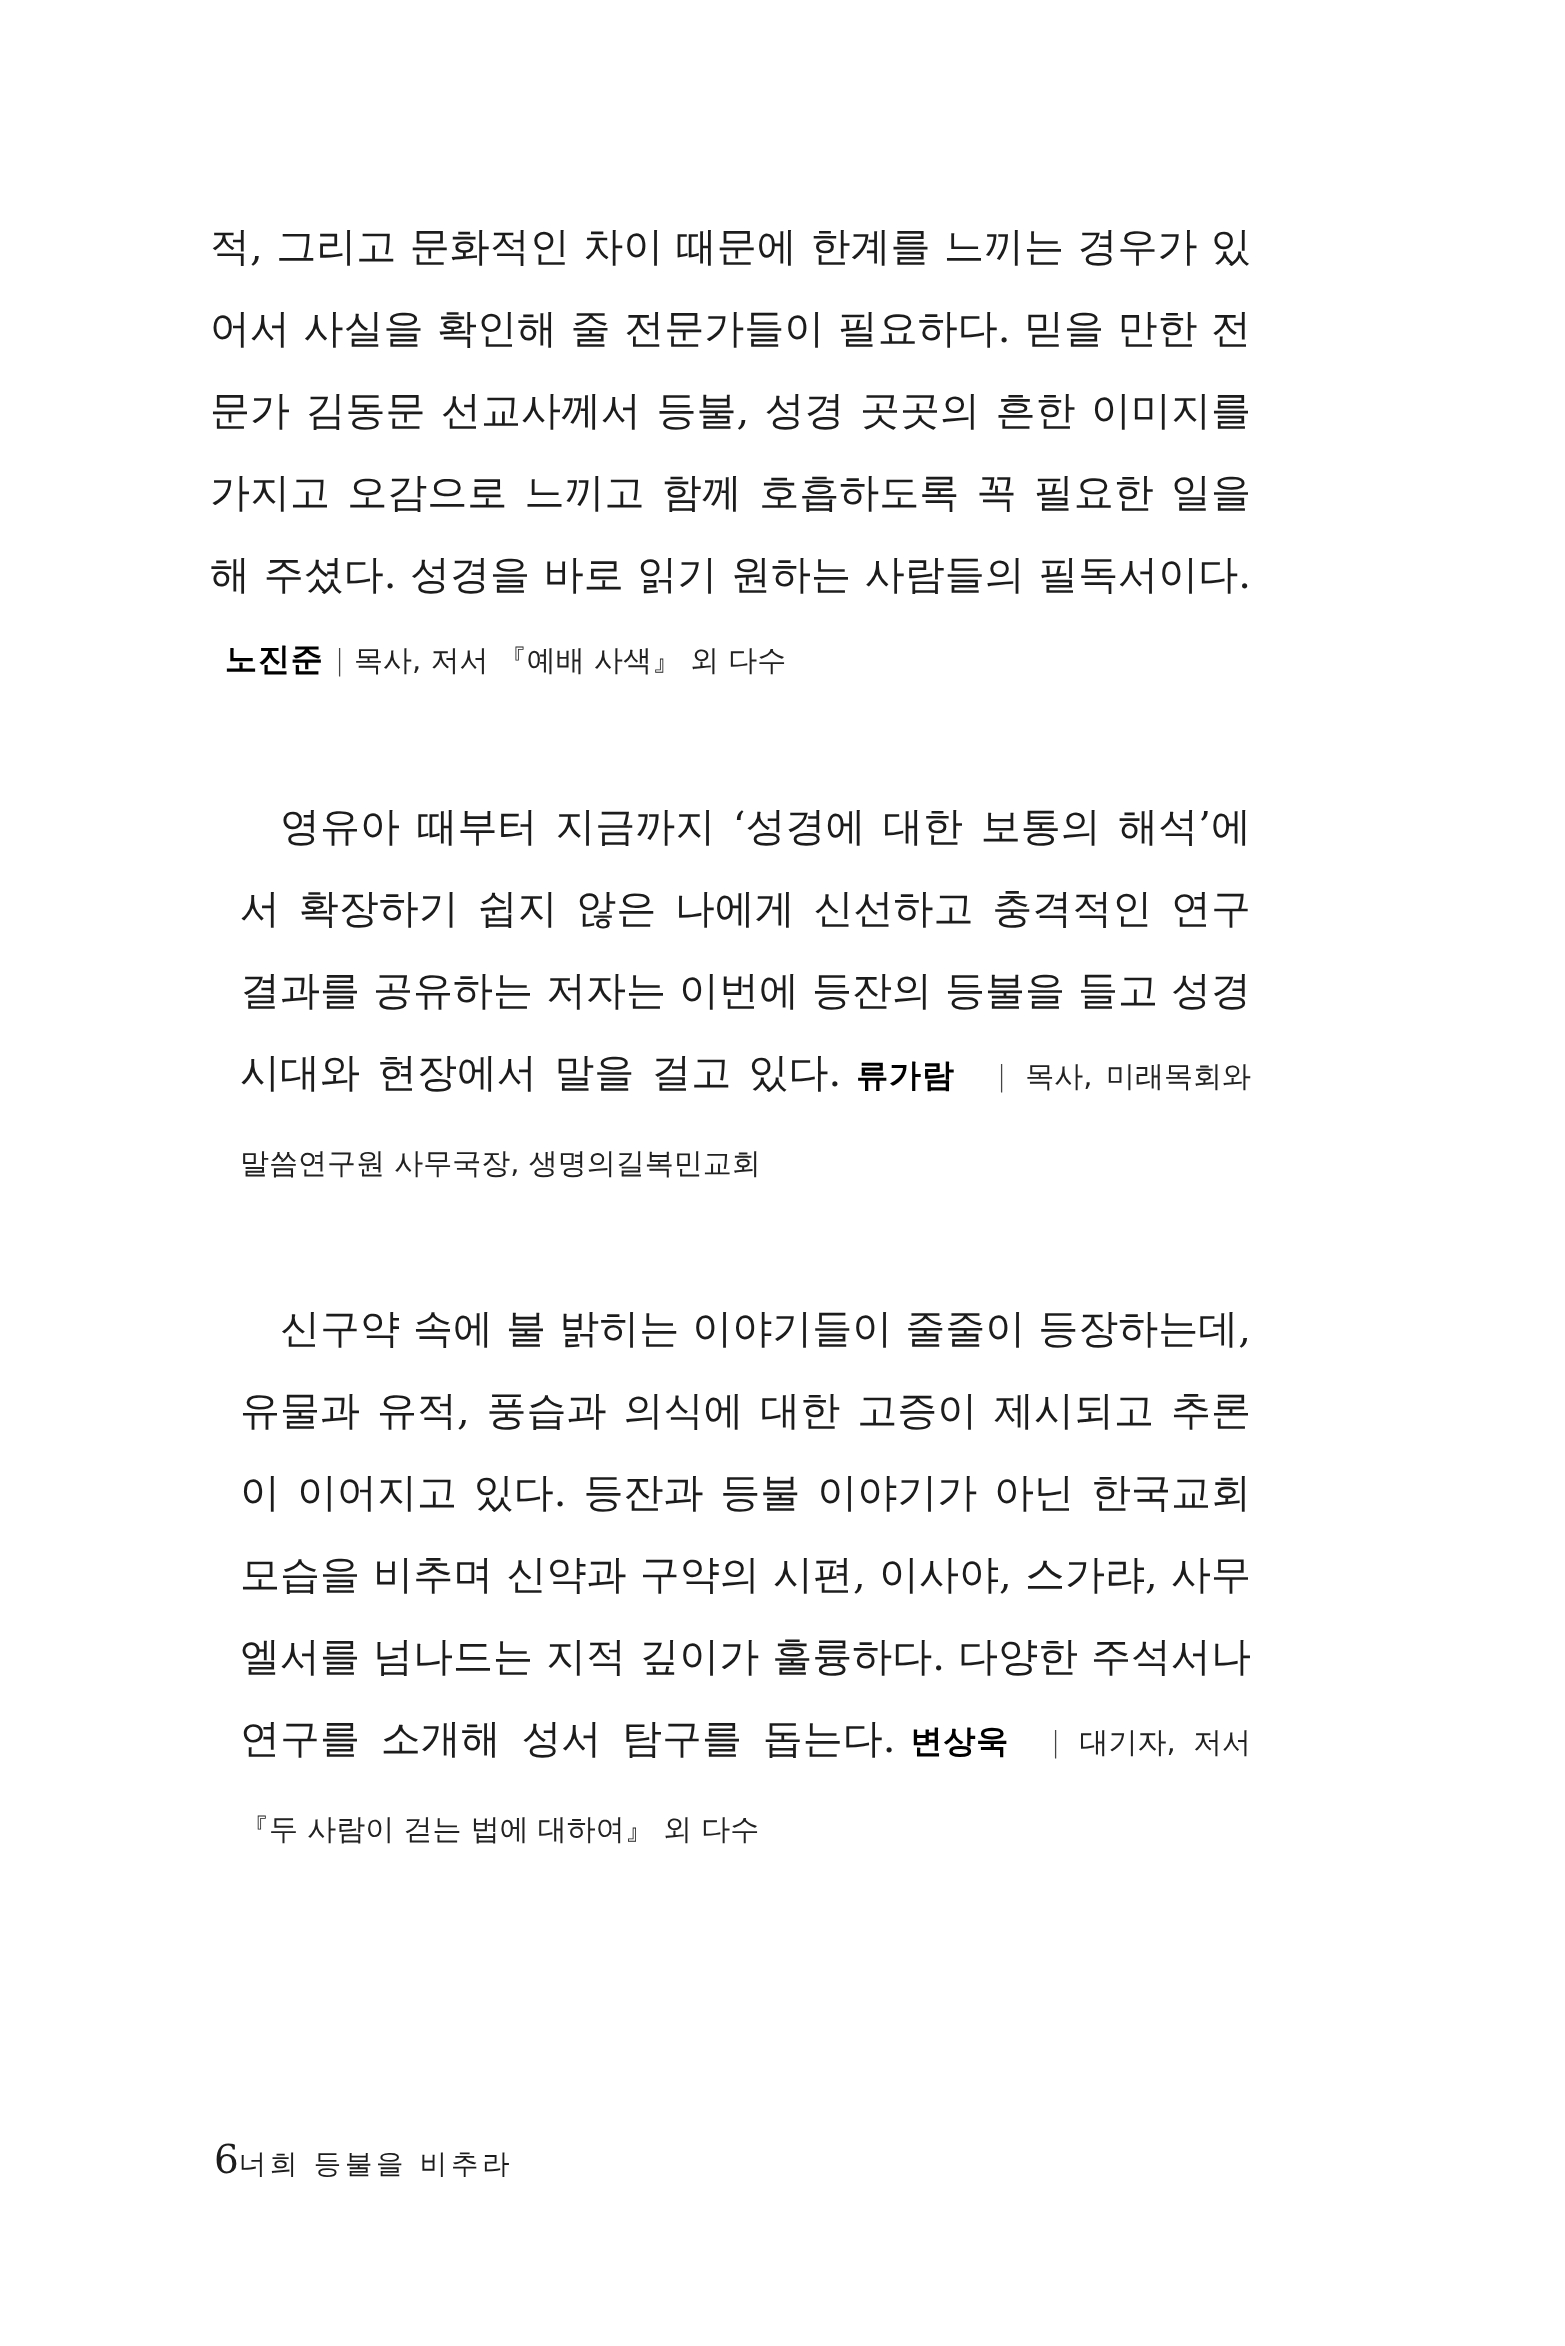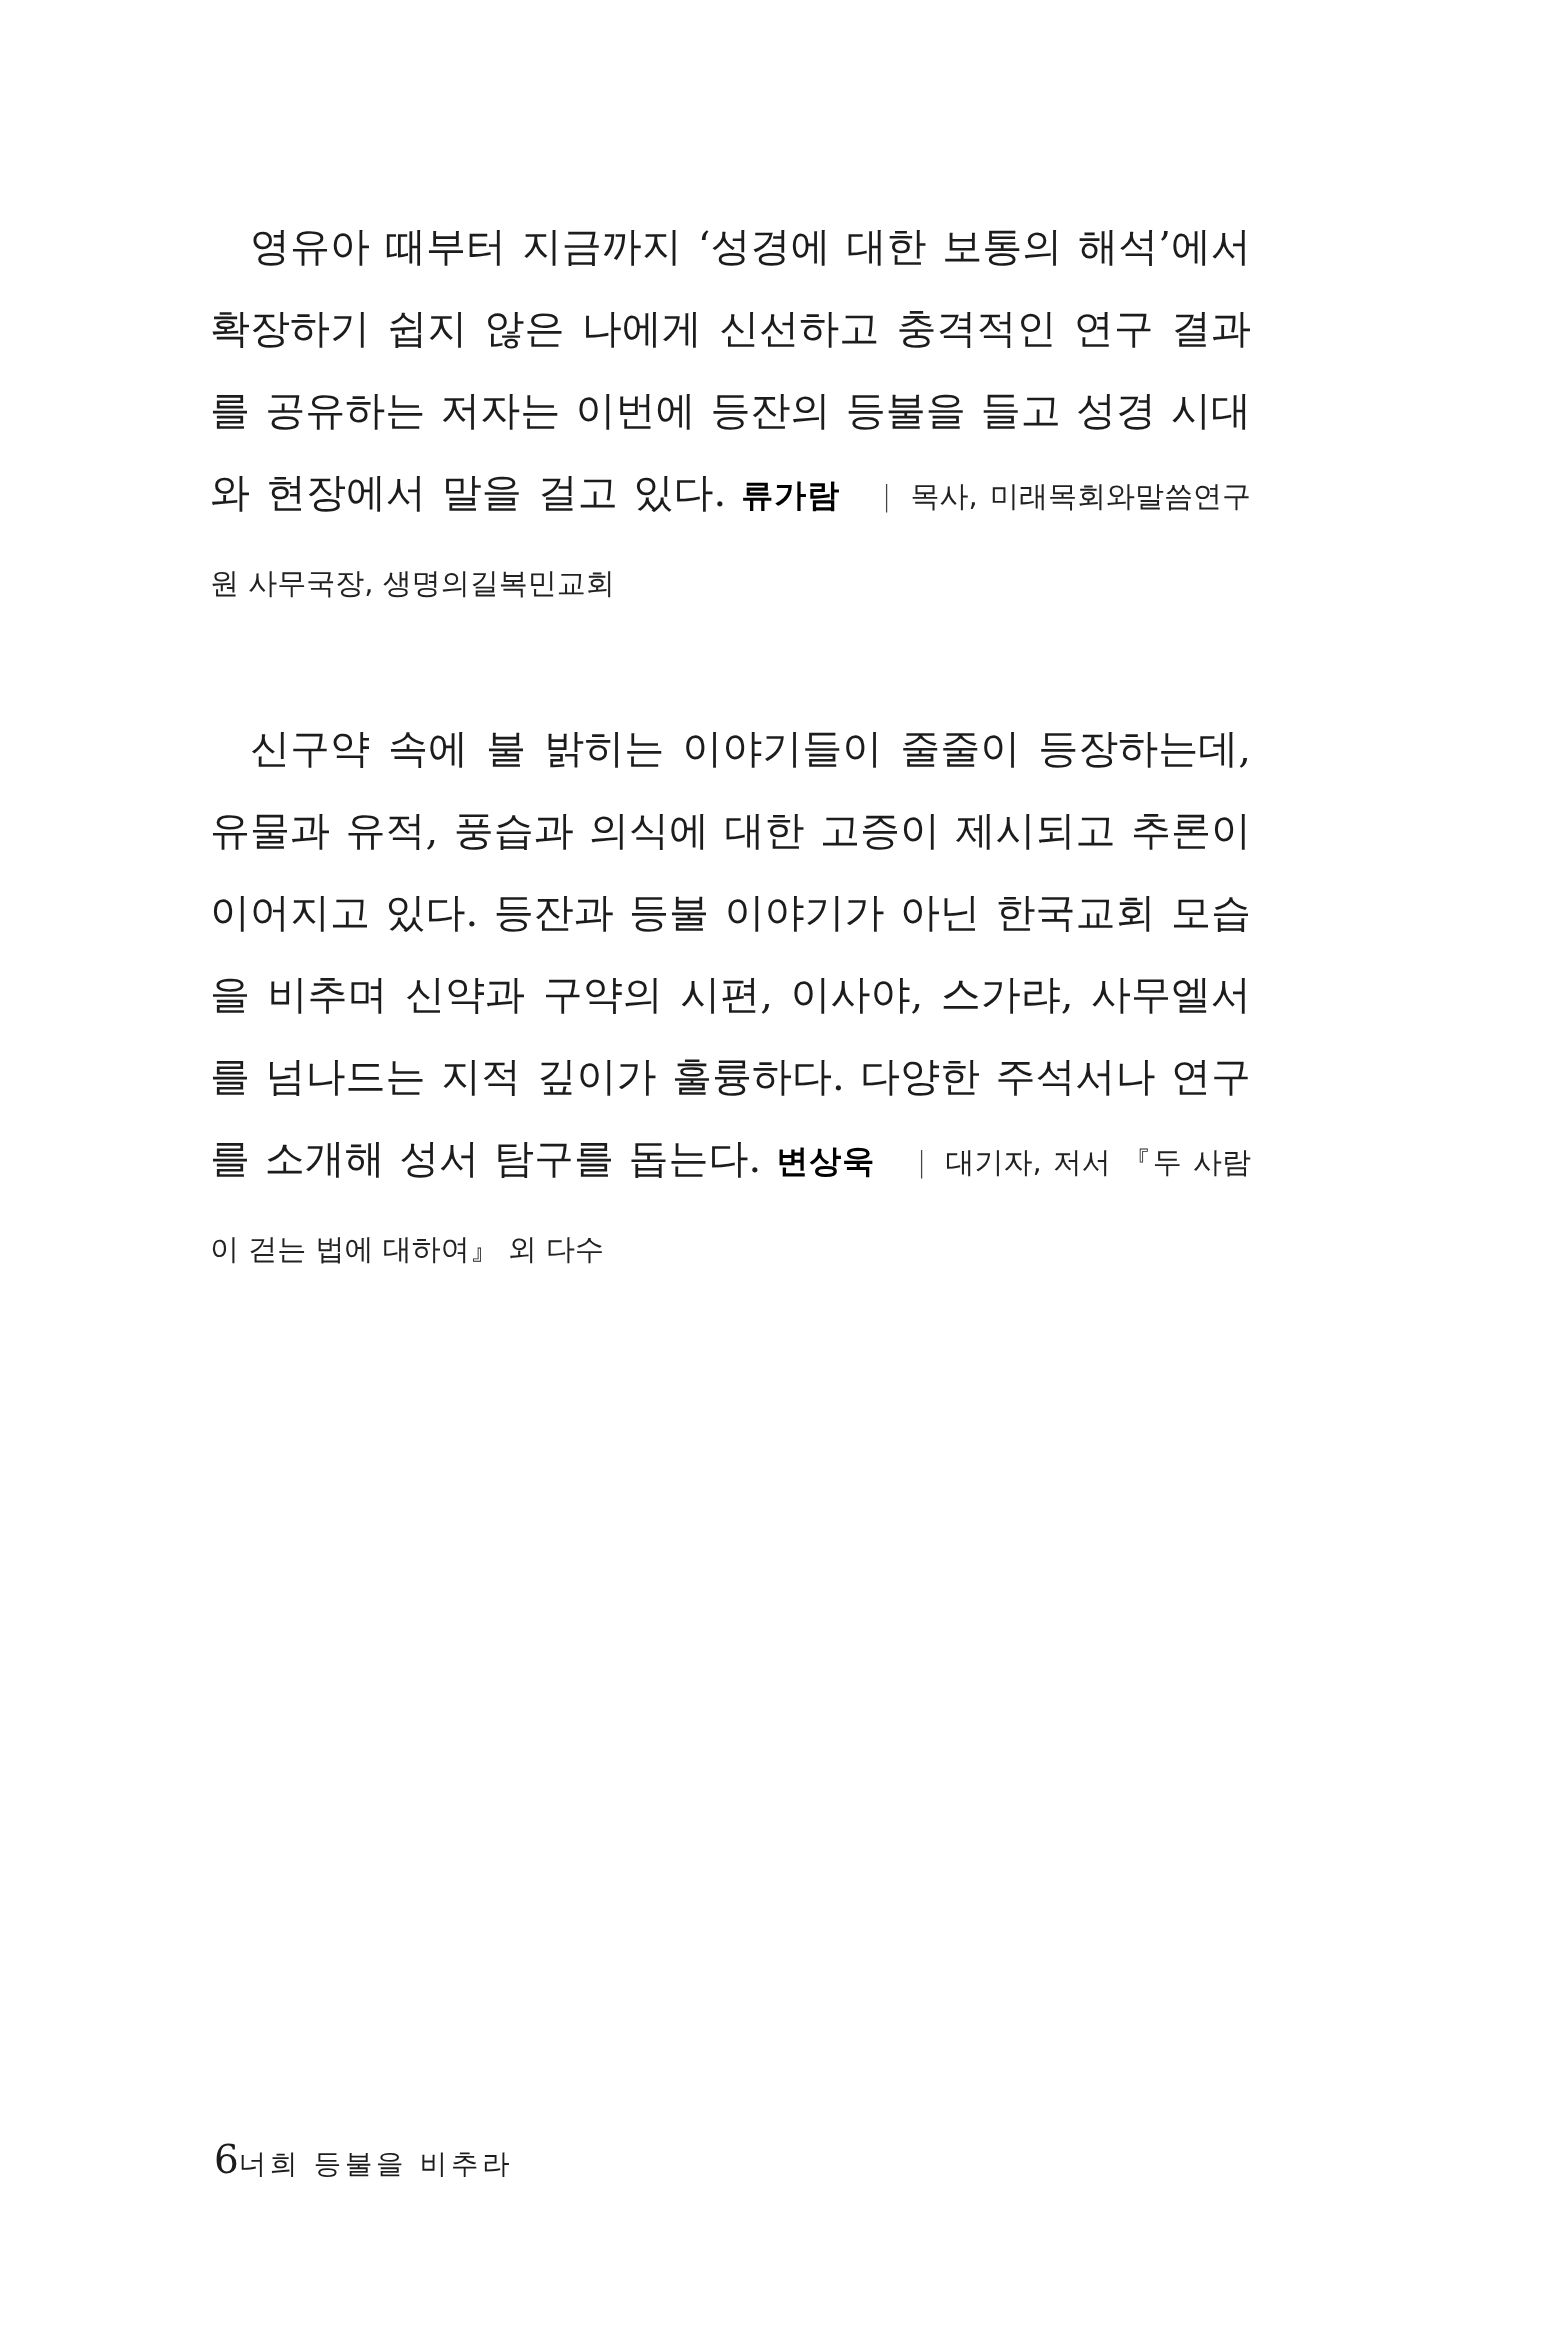--- a/index.html
+++ b/index.html
@@ -25,20 +25,21 @@
     font-family: "DejaVu Serif", "Liberation Serif", serif;
     font-size: 40px;
     line-height: 82px;
     color: #1c1c1c;
     text-align: justify;
     overflow-wrap: break-word;
     margin: 0 0 83px 0;
   }
   .para.indent {
     text-indent: 40px;
+    margin-left: 30px;
   }
   .attr {
     font-family: "DejaVu Sans", "Liberation Sans", sans-serif;
     font-size: 29px;
     color: #222222;
     margin-left: 15px;
     white-space: normal;
   }
   .reviewer {
     font-weight: 700;
@@ -74,20 +75,21 @@
     font-size: 27.4px;
     letter-spacing: 3.8px;
   }
 </style>
 </head>
 <body>
 
 <div class="page">
   <main class="content">
 
+    <p class="para"><span>적, 그리고 문화적인 차이 때문에 한계를 느끼는 경우가 있어서 사실을 확인해 줄 전문가들이 필요하다. 믿을 만한 전문가 김동문 선교사께서 등불, 성경 곳곳의 흔한 이미지를 가지고 오감으로 느끼고 함께 호흡하도록 꼭 필요한 일을 해 주셨다. 성경을 바로 읽기 원하는 사람들의 필독서이다.</span><span class="attr"><span class="reviewer">노진준</span><span class="sep">|</span><span class="cred">목사, 저서 『예배 사색』 외 다수</span></span></p>
 
     <p class="para indent"><span>영유아 때부터 지금까지 ‘성경에 대한 보통의 해석’에서 확장하기 쉽지 않은 나에게 신선하고 충격적인 연구 결과를 공유하는 저자는 이번에 등잔의 등불을 들고 성경 시대와 현장에서 말을 걸고 있다.</span><span class="attr"><span class="reviewer">류가람</span><span class="sep">|</span><span class="cred">목사, 미래목회와말씀연구원 사무국장, 생명의길복민교회</span></span></p>
 
     <p class="para indent"><span>신구약 속에 불 밝히는 이야기들이 줄줄이 등장하는데, 유물과 유적, 풍습과 의식에 대한 고증이 제시되고 추론이 이어지고 있다. 등잔과 등불 이야기가 아닌 한국교회 모습을 비추며 신약과 구약의 시편, 이사야, 스가랴, 사무엘서를 넘나드는 지적 깊이가 훌륭하다. 다양한 주석서나 연구를 소개해 성서 탐구를 돕는다.</span><span class="attr"><span class="reviewer">변상욱</span><span class="sep">|</span><span class="cred">대기자, 저서 『두 사람이 걷는 법에 대하여』 외 다수</span></span></p>
 
 
   </main>
 
   <footer class="footer">
     <span class="page-num">6</span>

